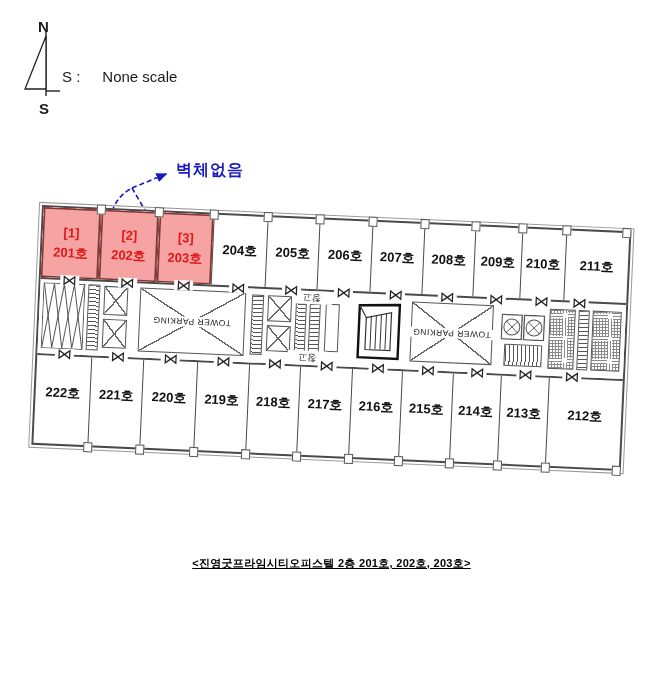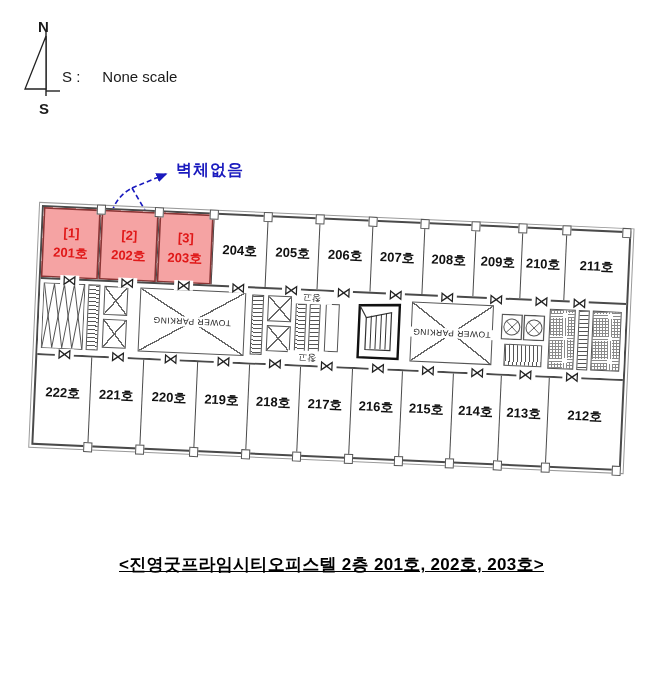--- a/index.html
+++ b/index.html
@@ -63,21 +63,21 @@
   .parking-label{transform:rotate(180deg);font-size:8.5px;letter-spacing:.5px;color:#222;background:#fff;padding:0 3px;white-space:nowrap;}
   .rungs{border:1px solid #555;background:repeating-linear-gradient(to bottom,#555 0 1px,transparent 1px 4px);}
   .rungs-h{border:1px solid #555;background:repeating-linear-gradient(to right,#555 0 1px,transparent 1px 4px);}
   .grid{border:1.2px solid #555;background:
       repeating-linear-gradient(0deg,#8a8a8a 0 .8px,transparent .8px 3px),
       repeating-linear-gradient(90deg,#8a8a8a 0 .8px,transparent .8px 3px);}
   .plainbox{border:1.3px solid #555;background:#fff;}
   .storage{font-size:9px;color:#222;transform:rotate(180deg);text-align:center;background:#fff;padding:0 1px;z-index:2;}
   
   .caption{position:absolute;left:0;top:553px;width:100%;text-align:center;}
-  .caption span{font-size:17px;font-weight:bold;text-decoration:underline;color:#000;letter-spacing:.3px;}
+  .caption span{font-size:11px;font-weight:bold;text-decoration:underline;color:#000;letter-spacing:.3px;}
 </style>
 </head>
 <body>
 
 <div class="compass">
   <div class="c-n">N</div>
   <svg width="50" height="66" viewBox="0 0 50 66">
     <line x1="24" y1="0" x2="24" y2="64" stroke="#222" stroke-width="1.4"></line>
     <polygon points="24,4 3,57 24,57" fill="#fff" stroke="#222" stroke-width="1.3"></polygon>
     <line x1="24" y1="59" x2="38" y2="59" stroke="#222" stroke-width="1.4"></line>

